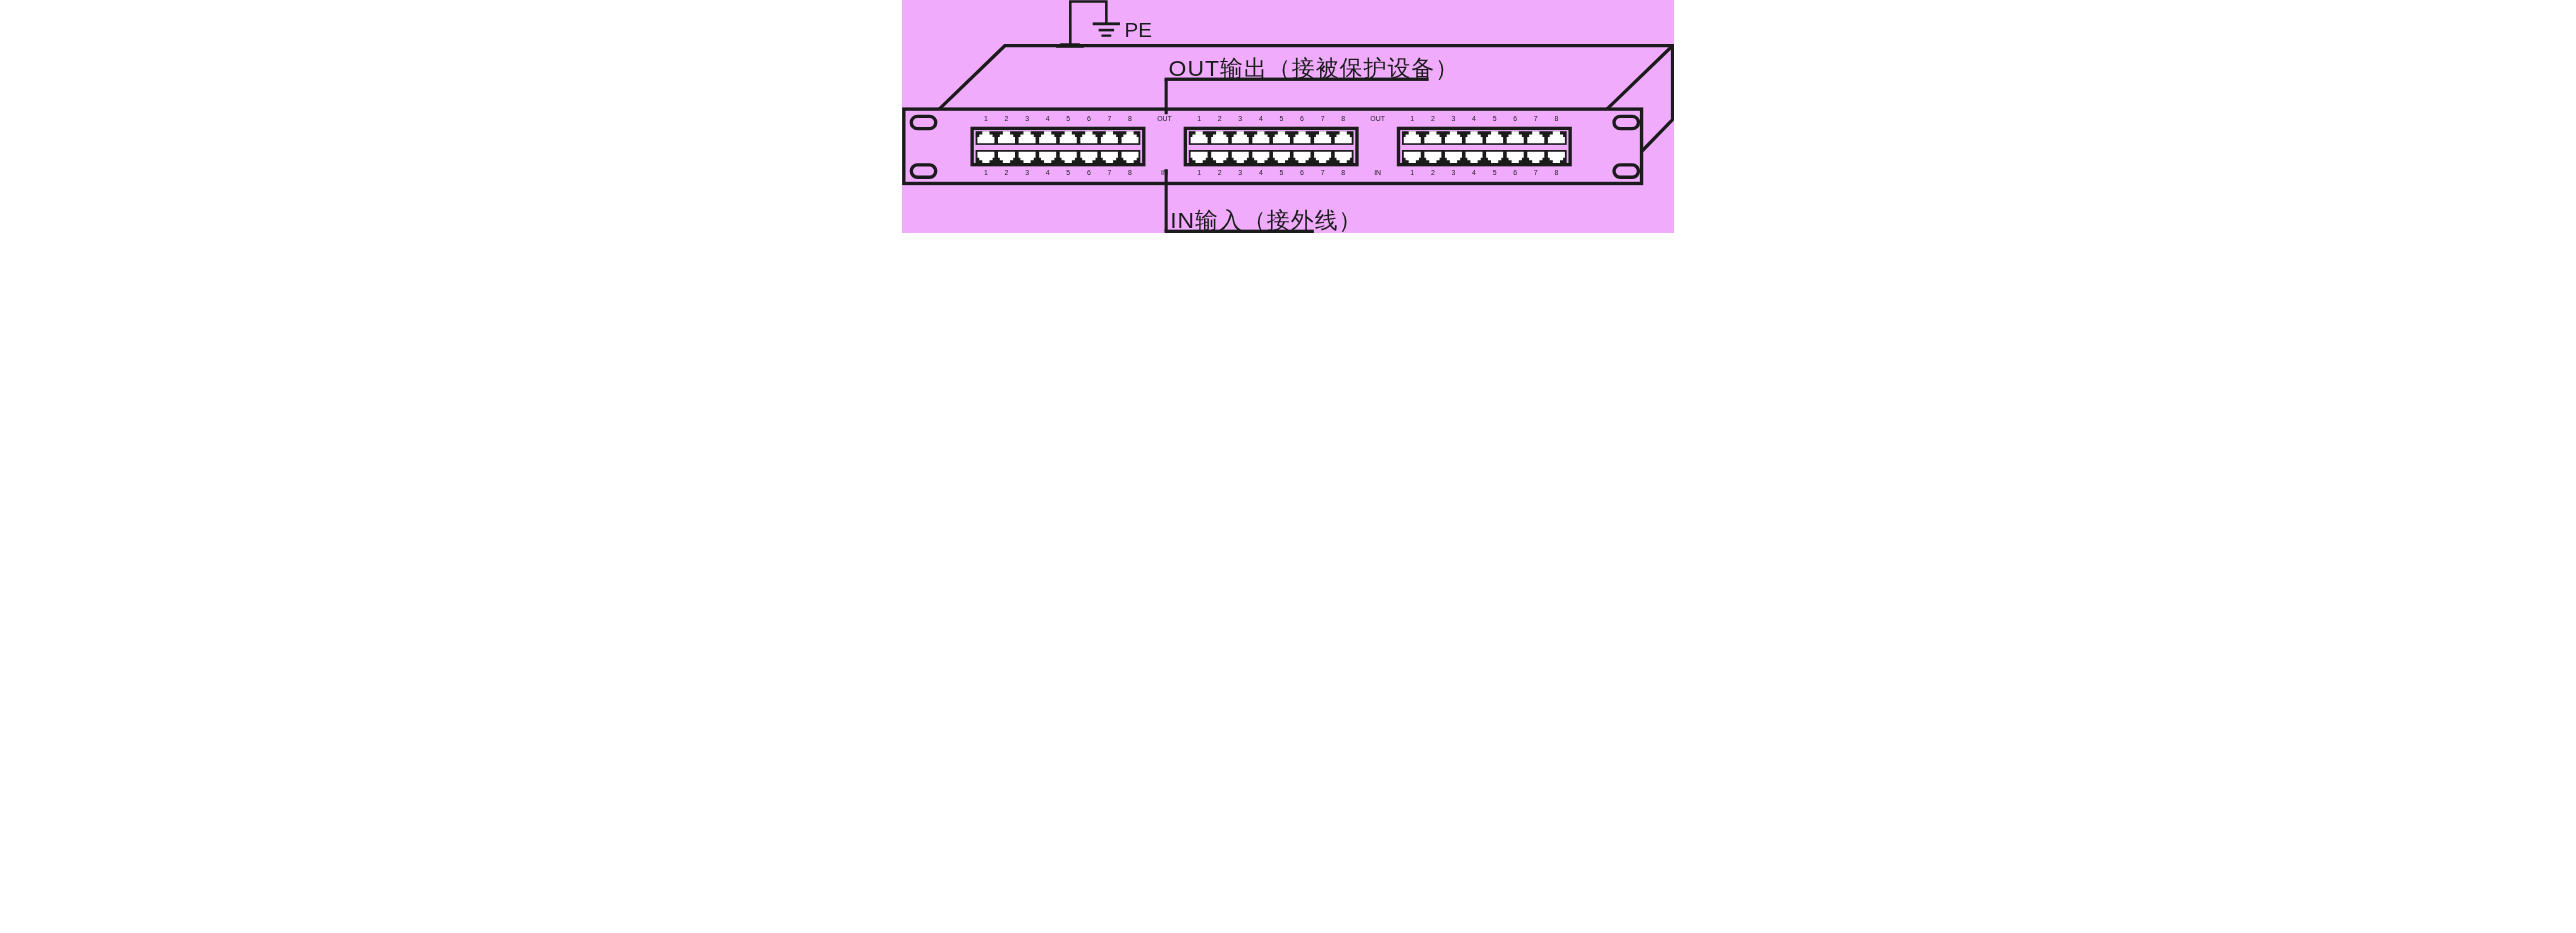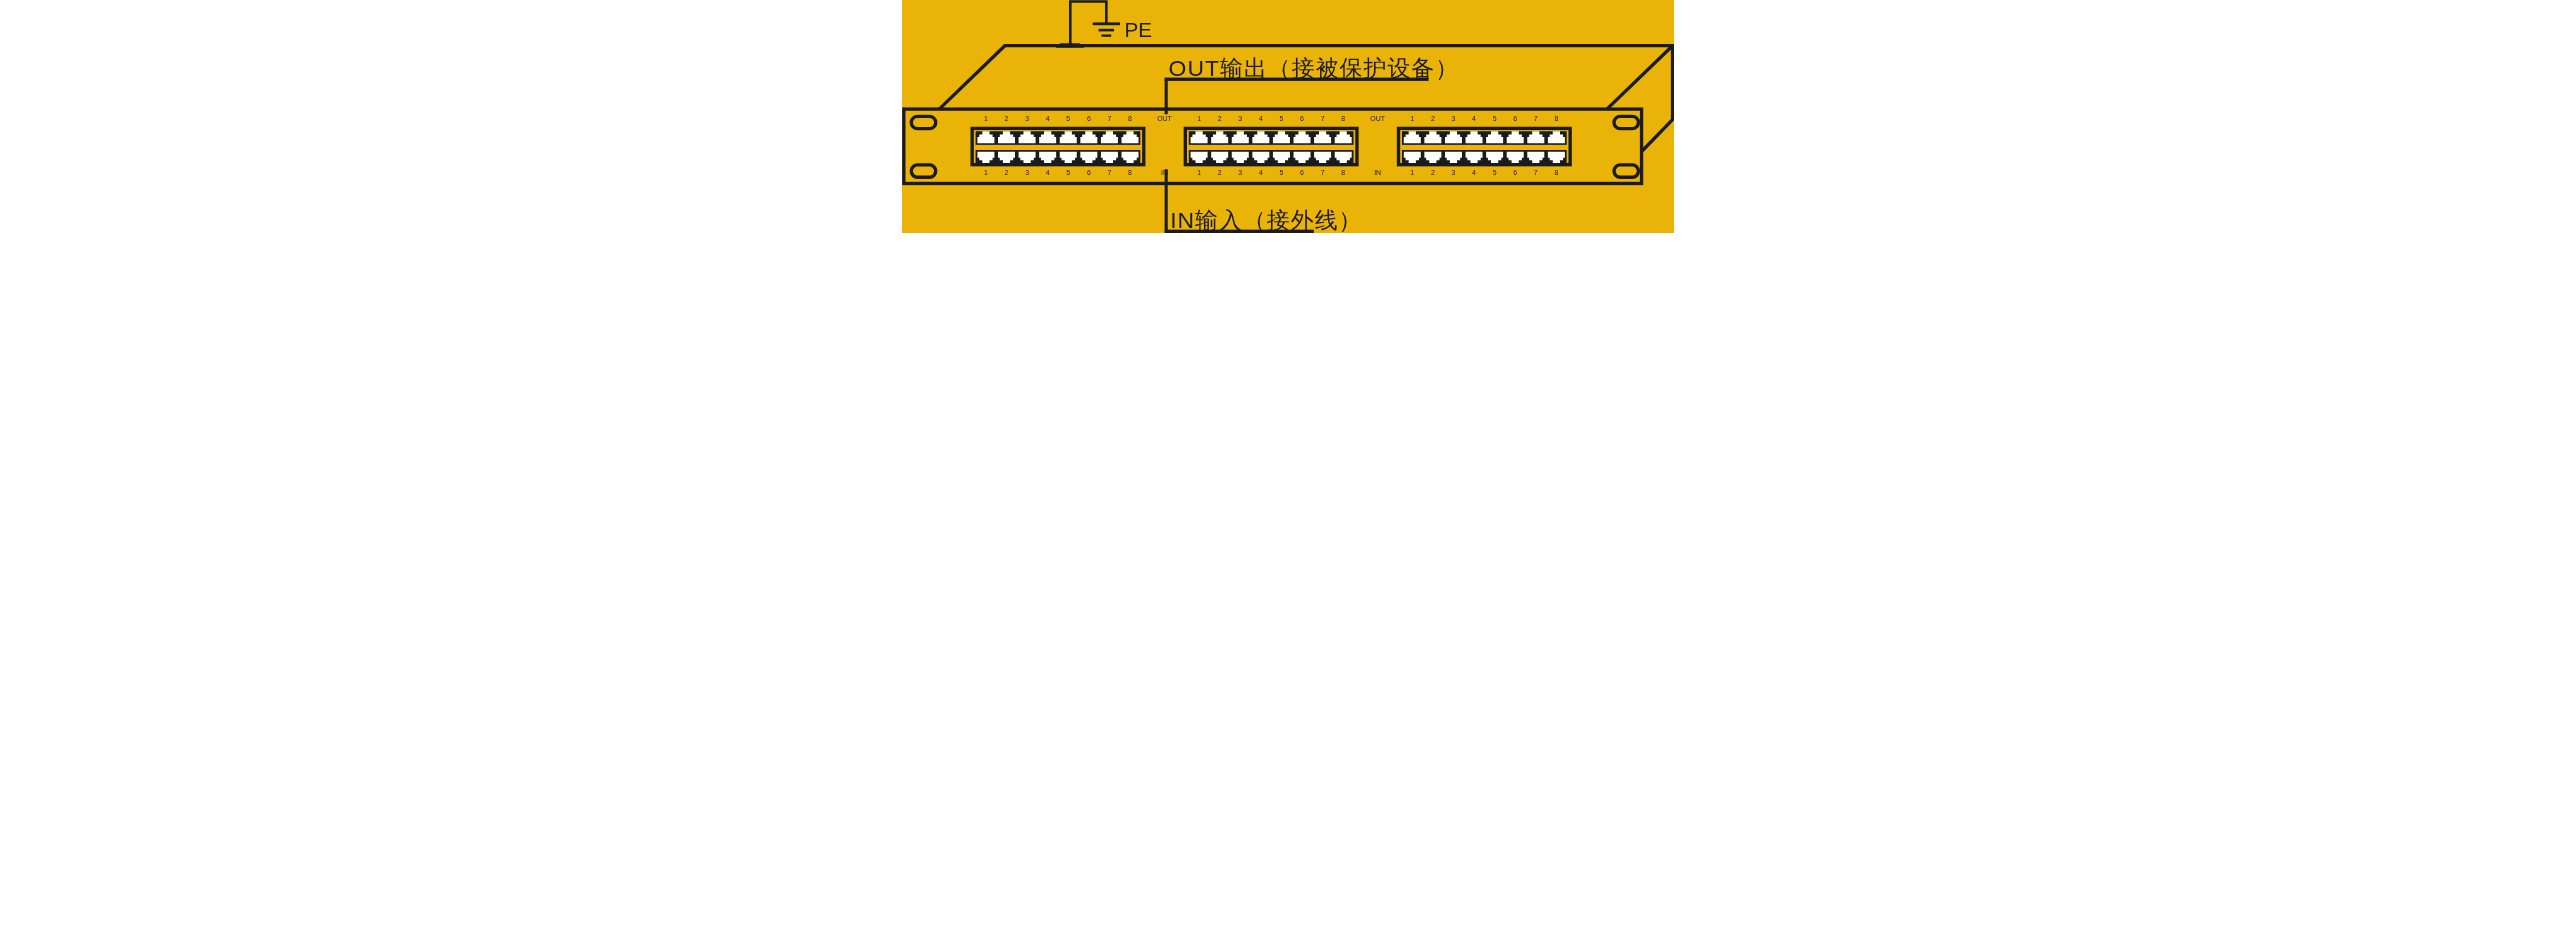--- a/index.html
+++ b/index.html
@@ -1,18 +1,18 @@
 <!DOCTYPE html>
 <html style="font-size:8.2px"><head>
 <meta charset="utf-8">
 <style>
   html,body{margin:0;padding:0;background:#ffffff;}
   body{font-family:"Liberation Sans", sans-serif;}
   .stage{
-    width:772px;height:233px;margin:0 auto;background:#eab308;
+    width:772px;height:233px;margin:0 auto;background:#f0abfc;
     position:relative;overflow:hidden;
   }
   .stage svg{display:block;width:100%;height:100%;}
   .ink-stroke{stroke:#1b1b1b;fill:none;}
   .ink-fill{fill:#1b1b1b;stroke:none;}
   text{fill:#1b1b1b;font-family:"Liberation Sans", sans-serif;}
   .callout-text{font-size:178px;letter-spacing:8px;}
   .pe-text{font-size:160px;}
   .row-label{font-size:54px;text-anchor:middle;}
   .port-number{font-size:54px;text-anchor:middle;}

